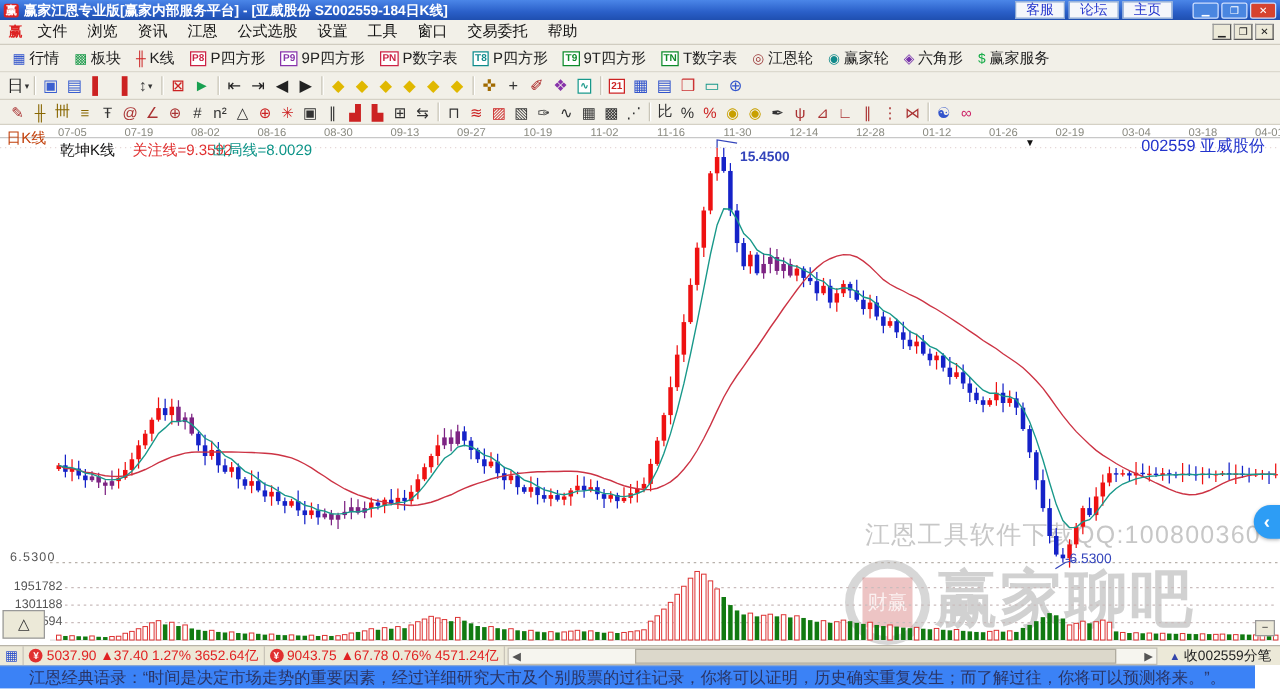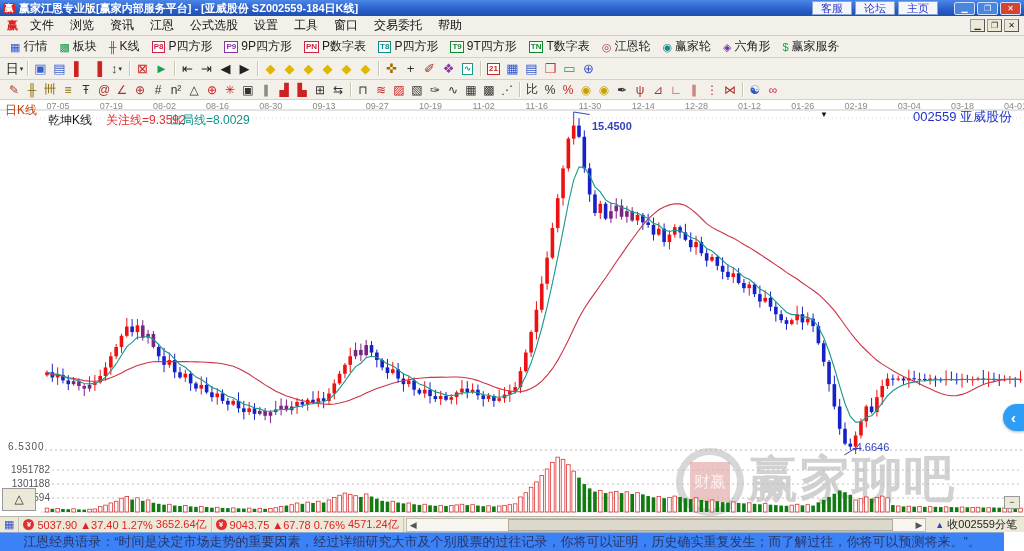--- a/index.html
+++ b/index.html
@@ -386,20 +386,21 @@
       <span class="vsep"></span>
       <span class="ib">
         <span style="color: rgb(51, 85, 204);">☯</span>
       </span>
       <span class="ib">
         <span style="color: rgb(204, 34, 102);">∞</span>
       </span>
     </div>
 
   <div class="chart">
+    <div class="wm1">江恩工具软件下载QQ:100800360</div>
     <div class="wmcircle">
       <div class="wmlogo">财赢</div>
     </div>
     <div class="wm2">赢家聊吧</div>
 
     <svg id="ksvg" width="1024" height="416" viewBox="0 0 1024 416">
         <line x1="0" y1="10" x2="1024" y2="10" stroke="#c8c8c8" stroke-width="1"></line>
         <line x1="0" y1="18" x2="1024" y2="18" stroke="#e6d8d8" stroke-dasharray="1,3"></line>
         <line x1="40" y1="350" x2="1022" y2="350" stroke="#b9b2ac" stroke-dasharray="2,3"></line>
         <line x1="52" y1="370.03668700000003" x2="1022" y2="370.03668700000003" stroke="#c9bcbc" stroke-dasharray="2,3"></line>
@@ -964,21 +965,21 @@
         <path d="M844.32,355 L852.32,350 L860.32,348" fill="none" stroke="#3344bb" stroke-width="1"></path>
       </svg>
 
     <span class="klinetab">日K线</span>
     <span id="date-axis"><span class="dlabel" style="left: 58px;">07-05</span><span class="dlabel" style="left: 111.2px;">07-19</span><span class="dlabel" style="left: 164.4px;">08-02</span><span class="dlabel" style="left: 217.6px;">08-16</span><span class="dlabel" style="left: 270.8px;">08-30</span><span class="dlabel" style="left: 324px;">09-13</span><span class="dlabel" style="left: 377.2px;">09-27</span><span class="dlabel" style="left: 430.4px;">10-19</span><span class="dlabel" style="left: 483.6px;">11-02</span><span class="dlabel" style="left: 536.8px;">11-16</span><span class="dlabel" style="left: 590px;">11-30</span><span class="dlabel" style="left: 643.2px;">12-14</span><span class="dlabel" style="left: 696.4px;">12-28</span><span class="dlabel" style="left: 749.6px;">01-12</span><span class="dlabel" style="left: 802.8px;">01-26</span><span class="dlabel" style="left: 856px;">02-19</span><span class="dlabel" style="left: 909.2px;">03-04</span><span class="dlabel" style="left: 962.4px;">03-18</span><span class="dlabel" style="left: 1015.6px;">04-01</span></span>
     <span class="lg k">乾坤K线</span>
     <span class="lg a">关注线=9.3592</span>
     <span class="lg e">出局线=8.0029</span>
     <span class="stock">002559 亚威股份</span>
     <span class="peak">15.4500</span>
-    <span class="lowlab">-4.6646</span>
+    <span class="lowlab">-6.5300</span>
     <span class="floor">6.5300</span>
     <span class="vscale" style="top:364px">1951782</span>
     <span class="vscale" style="top:378px">1301188</span>
     <span class="vscale" style="top:392px">650594</span>
     <span class="downmark">▼</span>
 
     <div class="tri-btn">△</div>
     <div class="minus-btn">−</div>
     <div class="bluecirc">‹</div>
   </div>

